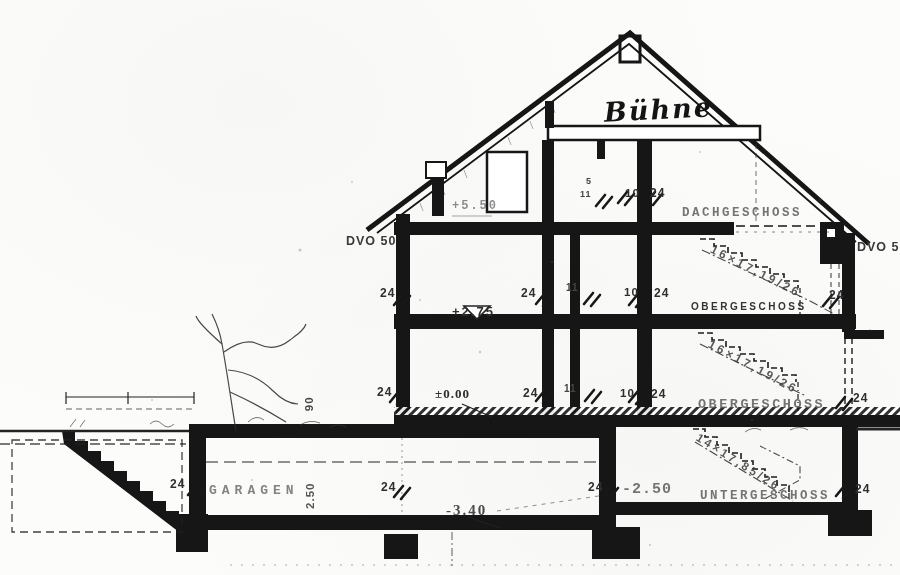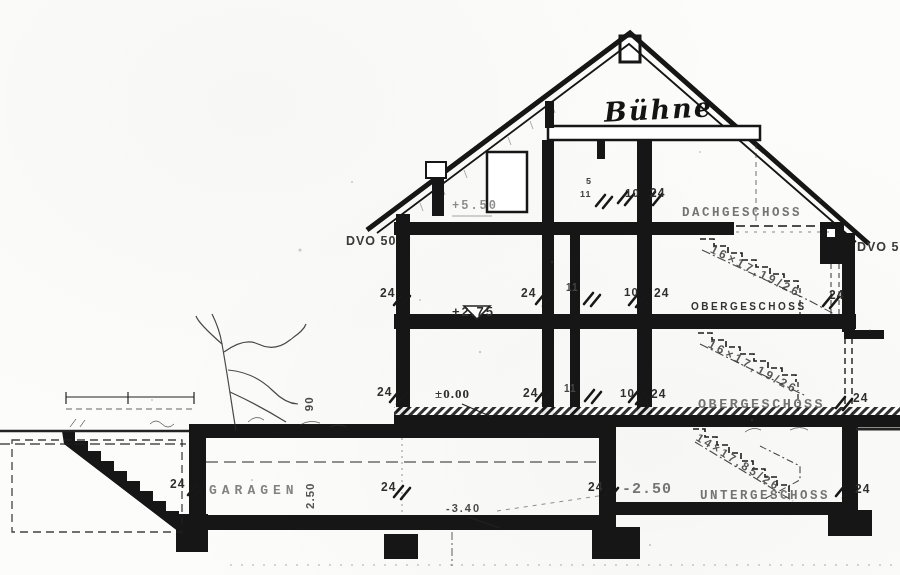--- a/index.html
+++ b/index.html
@@ -195,21 +195,21 @@
 <span class="lbl room faded" style="left:676px;top:490px;font-size:12.5px;">UNTERGESCHOSS</span>
 <span class="lbl faded" style="left:209px;top:484px;font-size:13px;letter-spacing:5px;color:#6e6e6e;text-align:center;">GARAGEN</span>
 
 <span class="lbl" style="left:346px;top:235px;font-size:12.5px;color:#3a3a3a;">DVO 50</span>
 <span class="lbl" style="left:857px;top:241px;font-size:12.5px;color:#3a3a3a;">DVO 50</span>
 
 <span class="lbl faded" style="left:452px;top:200px;letter-spacing:2px;opacity:.7;">+5.50</span>
 <span class="lbl" style="left:452px;top:287px;font-size:13px;letter-spacing:2px;margin-top:18px;">+2.75</span>
 <span class="lbl" style="left:435px;top:387px;font-size:13px;font-family:Liberation Serif, serif;">±0.00</span>
 <span class="lbl faded" style="left:622px;top:482px;font-size:15px;">-2.50</span>
-<span class="lbl" style="left:446px;top:503px;font-size:11px;letter-spacing:2px;color:#4a4a4a;">-3.40</span>
+<span class="lbl" style="left:446px;top:503px;font-size:15px;letter-spacing:2px;color:#4a4a4a;font-family:Liberation Serif, serif;">-3.40</span>
 
 <span class="lbl stair-note" style="left:714px;top:243px;transform:rotate(27deg);">16×17,19/26</span>
 <span class="lbl stair-note" style="left:712px;top:338px;transform:rotate(28deg);">16×17,19/26</span>
 <span class="lbl stair-note" style="left:700px;top:432px;font-size:11.5px;transform:rotate(32deg);">14×17,85/26</span>
 
 <span class="lbl" style="left:380px;top:287px;">24</span>
 <span class="lbl" style="left:521px;top:287px;">24</span>
 <span class="lbl" style="left:654px;top:287px;">24</span>
 <span class="lbl" style="left:829px;top:289px;">24</span>
 <span class="lbl" style="left:377px;top:386px;">24</span>

